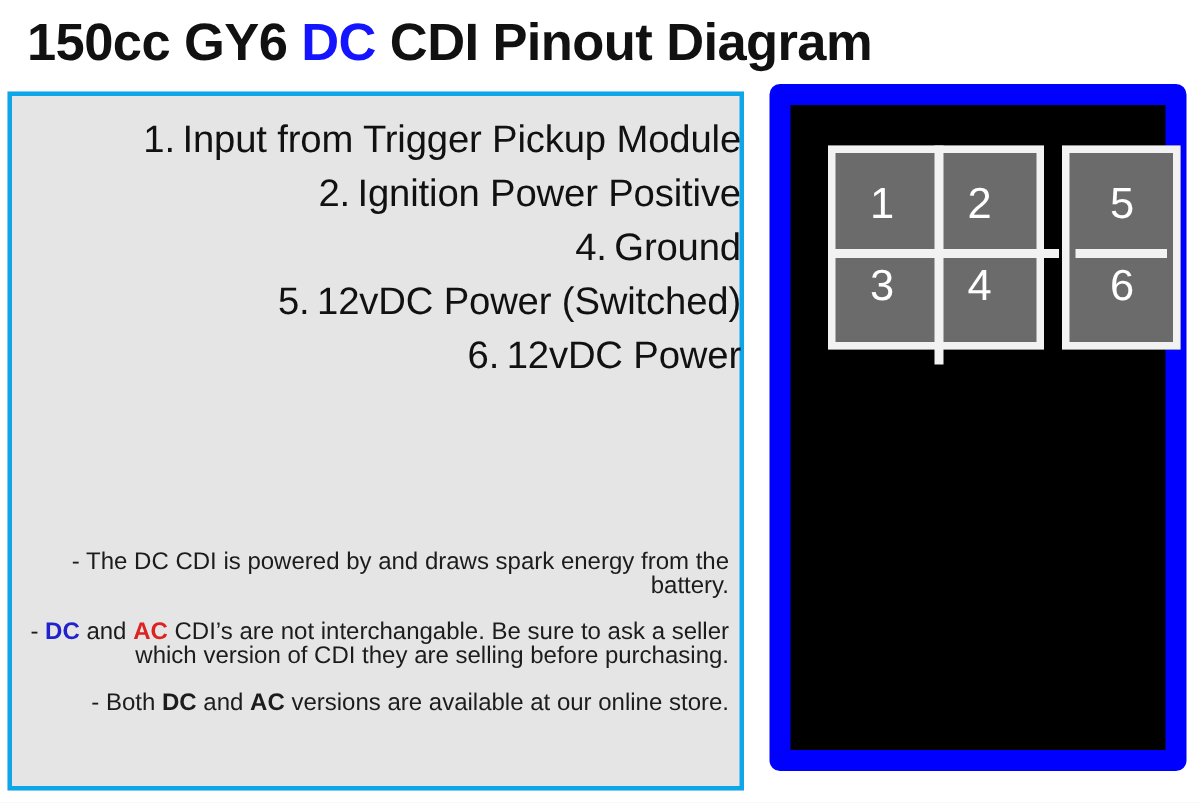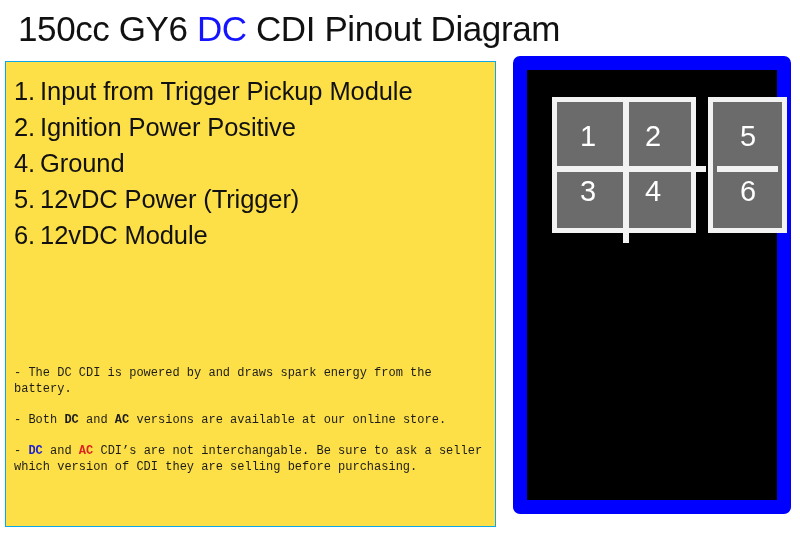--- a/index.html
+++ b/index.html
@@ -17,38 +17,39 @@
   }
 
   
   #title {
     position: absolute;
     left: 18px;
     top: 6px;
     width: 760px;
     height: 48px;
     font-size: 35px;
-    font-weight: normal;
+    font-weight: bold;
     letter-spacing: -0.4px;
     line-height: 46px;
     white-space: nowrap;
     color: #111111;
   }
   #title .dc-accent { color: #1414ff; }
 
   
   #info-panel {
     position: absolute;
     left: 5px;
     top: 61px;
     width: 491px;
     height: 466px;
-    background: #fde047;
-    border: 1px solid #0ea5e9;
+    background: #e5e5e5;
+    border: 3px solid #0ea5e9;
     box-sizing: border-box;
+    text-align: right;
   }
 
   #pin-list {
     position: absolute;
     left: 8px;
     top: 11px;
     width: 478px;
     list-style: none;
     margin: 0;
     padding: 0;
@@ -63,25 +64,24 @@
   }
   #pin-list li .num { margin-right: 5px; }
 
   #notes {
     position: absolute;
     left: 8px;
     top: 303px;
     width: 470px;
   }
   #notes .note {
-    font-size: 12px;
+    font-size: 16px;
     line-height: 16px;
     color: #1c1c1c;
     margin-bottom: 15px;
-    font-family: Liberation Mono, monospace;
   }
   #notes .note:last-child { margin-bottom: 0; }
   #notes .dc-blue { color: #2222cc; font-weight: bold; }
   #notes .ac-red  { color: #dd2222; font-weight: bold; }
   #notes .bold    { font-weight: bold; }
 
   
   #connector-wrap {
     position: absolute;
     left: 513px;
@@ -166,28 +166,28 @@
 <body>
 
 <div id="title"><span>150cc GY6 </span><span class="dc-accent">DC</span><span> CDI Pinout Diagram</span></div>
 
 <div id="info-panel">
 
   <ul id="pin-list">
     <li><span class="num">1.</span><span>Input from Trigger Pickup Module</span></li>
     <li><span class="num">2.</span><span>Ignition Power Positive</span></li>
     <li><span class="num">4.</span><span>Ground</span></li>
-    <li><span class="num">5.</span><span>12vDC Power (Trigger)</span></li>
-    <li><span class="num">6.</span><span>12vDC Module</span></li>
+    <li><span class="num">5.</span><span>12vDC Power (Switched)</span></li>
+    <li><span class="num">6.</span><span>12vDC Power</span></li>
   </ul>
 
   <div id="notes">
     <div class="note">- The DC CDI is powered by and draws spark energy from the battery.</div>
+    <div class="note"><span>- </span><span class="dc-blue">DC</span><span> and </span><span class="ac-red">AC</span><span> CDI’s are not interchangable. Be sure to ask a seller which version of CDI they are selling before purchasing.</span></div>
     <div class="note"><span>- Both </span><span class="bold">DC</span><span> and </span><span class="bold">AC</span><span> versions are available at our online store.</span></div>
-    <div class="note"><span>- </span><span class="dc-blue">DC</span><span> and </span><span class="ac-red">AC</span><span> CDI’s are not interchangable. Be sure to ask a seller which version of CDI they are selling before purchasing.</span></div>
   </div>
 </div>
 
 <div id="connector-wrap">
   <div id="connector-body">
 
     <div class="pad" id="pad-left">
       <span class="pin-label" id="pin-1">1</span>
       <span class="pin-label" id="pin-2">2</span>
       <span class="pin-label" id="pin-3">3</span>

